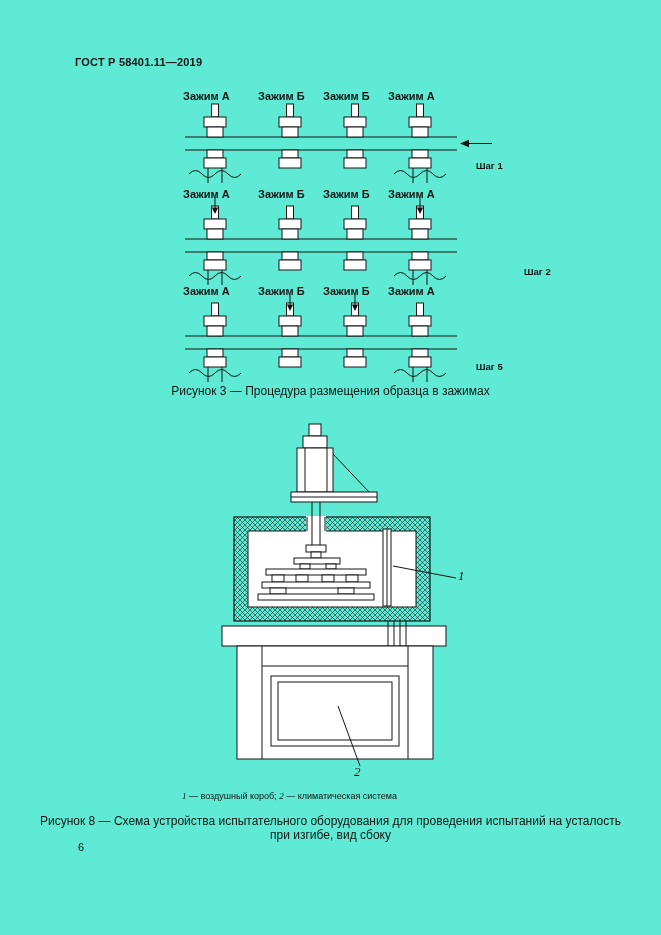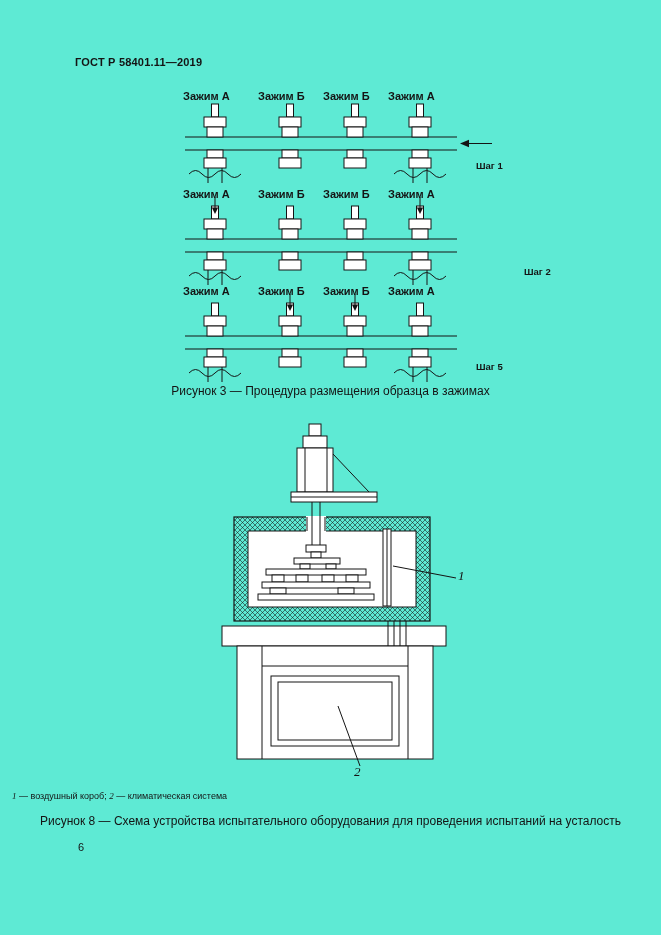--- a/index.html
+++ b/index.html
@@ -4,21 +4,21 @@
 <style>
   * { margin:0; padding:0; box-sizing:border-box; }
   html,body { background:#e9e9e9; }
   body { font-family:"Liberation Sans", sans-serif; color:#141414; }
   .page { position:relative; width:661px; height:935px; background:#5eead4; overflow:hidden; margin:0; }
   .abs { position:absolute; }
   .header { left:75px; top:56px; font-size:11px; font-weight:bold; letter-spacing:0.2px; }
   .clamp-lbl { font-size:11px; font-weight:bold; width:64px; text-align:left; }
   .step-lbl { font-size:9.5px; font-weight:bold; }
   .caption { left:0; width:661px; text-align:center; font-size:12px; }
-  .legend { left:0; width:579px; text-align:left; font-size:9px;margin-left:12px; }
+  .legend { left:0; width:579px; text-align:center; font-size:9px; }
   .it { font-style:italic; font-family:"Liberation Serif", serif; }
   .callout { font-style:italic; font-family:"Liberation Serif", serif; font-size:13px; }
   .pagenum { left:78px; top:841px; font-size:11px; }
   svg.art { position:absolute; left:0; top:0; }
   svg .ln { stroke:#141414; stroke-width:1; fill:none; }
   svg .bx { stroke:#141414; stroke-width:1; fill:#ffffff; }
   svg .solid { fill:#141414; stroke:none; }
   svg .gap { fill:#ffffff; stroke:none; }
 </style>
 </head>
@@ -204,16 +204,17 @@
   <div class="abs step-lbl" style="left:476px; top:361px;">Шаг 5</div>
 
   <div class="abs caption" style="top:384px;">Рисунок 3 — Процедура размещения образца в зажимах</div>
 
   <div class="abs callout" style="left:458px; top:568px;">1</div>
   <div class="abs callout" style="left:354px; top:764px;">2</div>
 
   <div class="abs legend" style="top:791px;"><span class="it">1</span><span> — воздушный короб; </span><span class="it">2</span><span> — климатическая система</span></div>
 
   <div class="abs caption" style="top:814px;">Рисунок 8 — Схема устройства испытательного оборудования для проведения испытаний на усталость</div>
+  <div class="abs caption" style="top:828px;">при изгибе, вид сбоку</div>
 
   <div class="abs pagenum">6</div>
 
 </div>
 
 </body></html>

